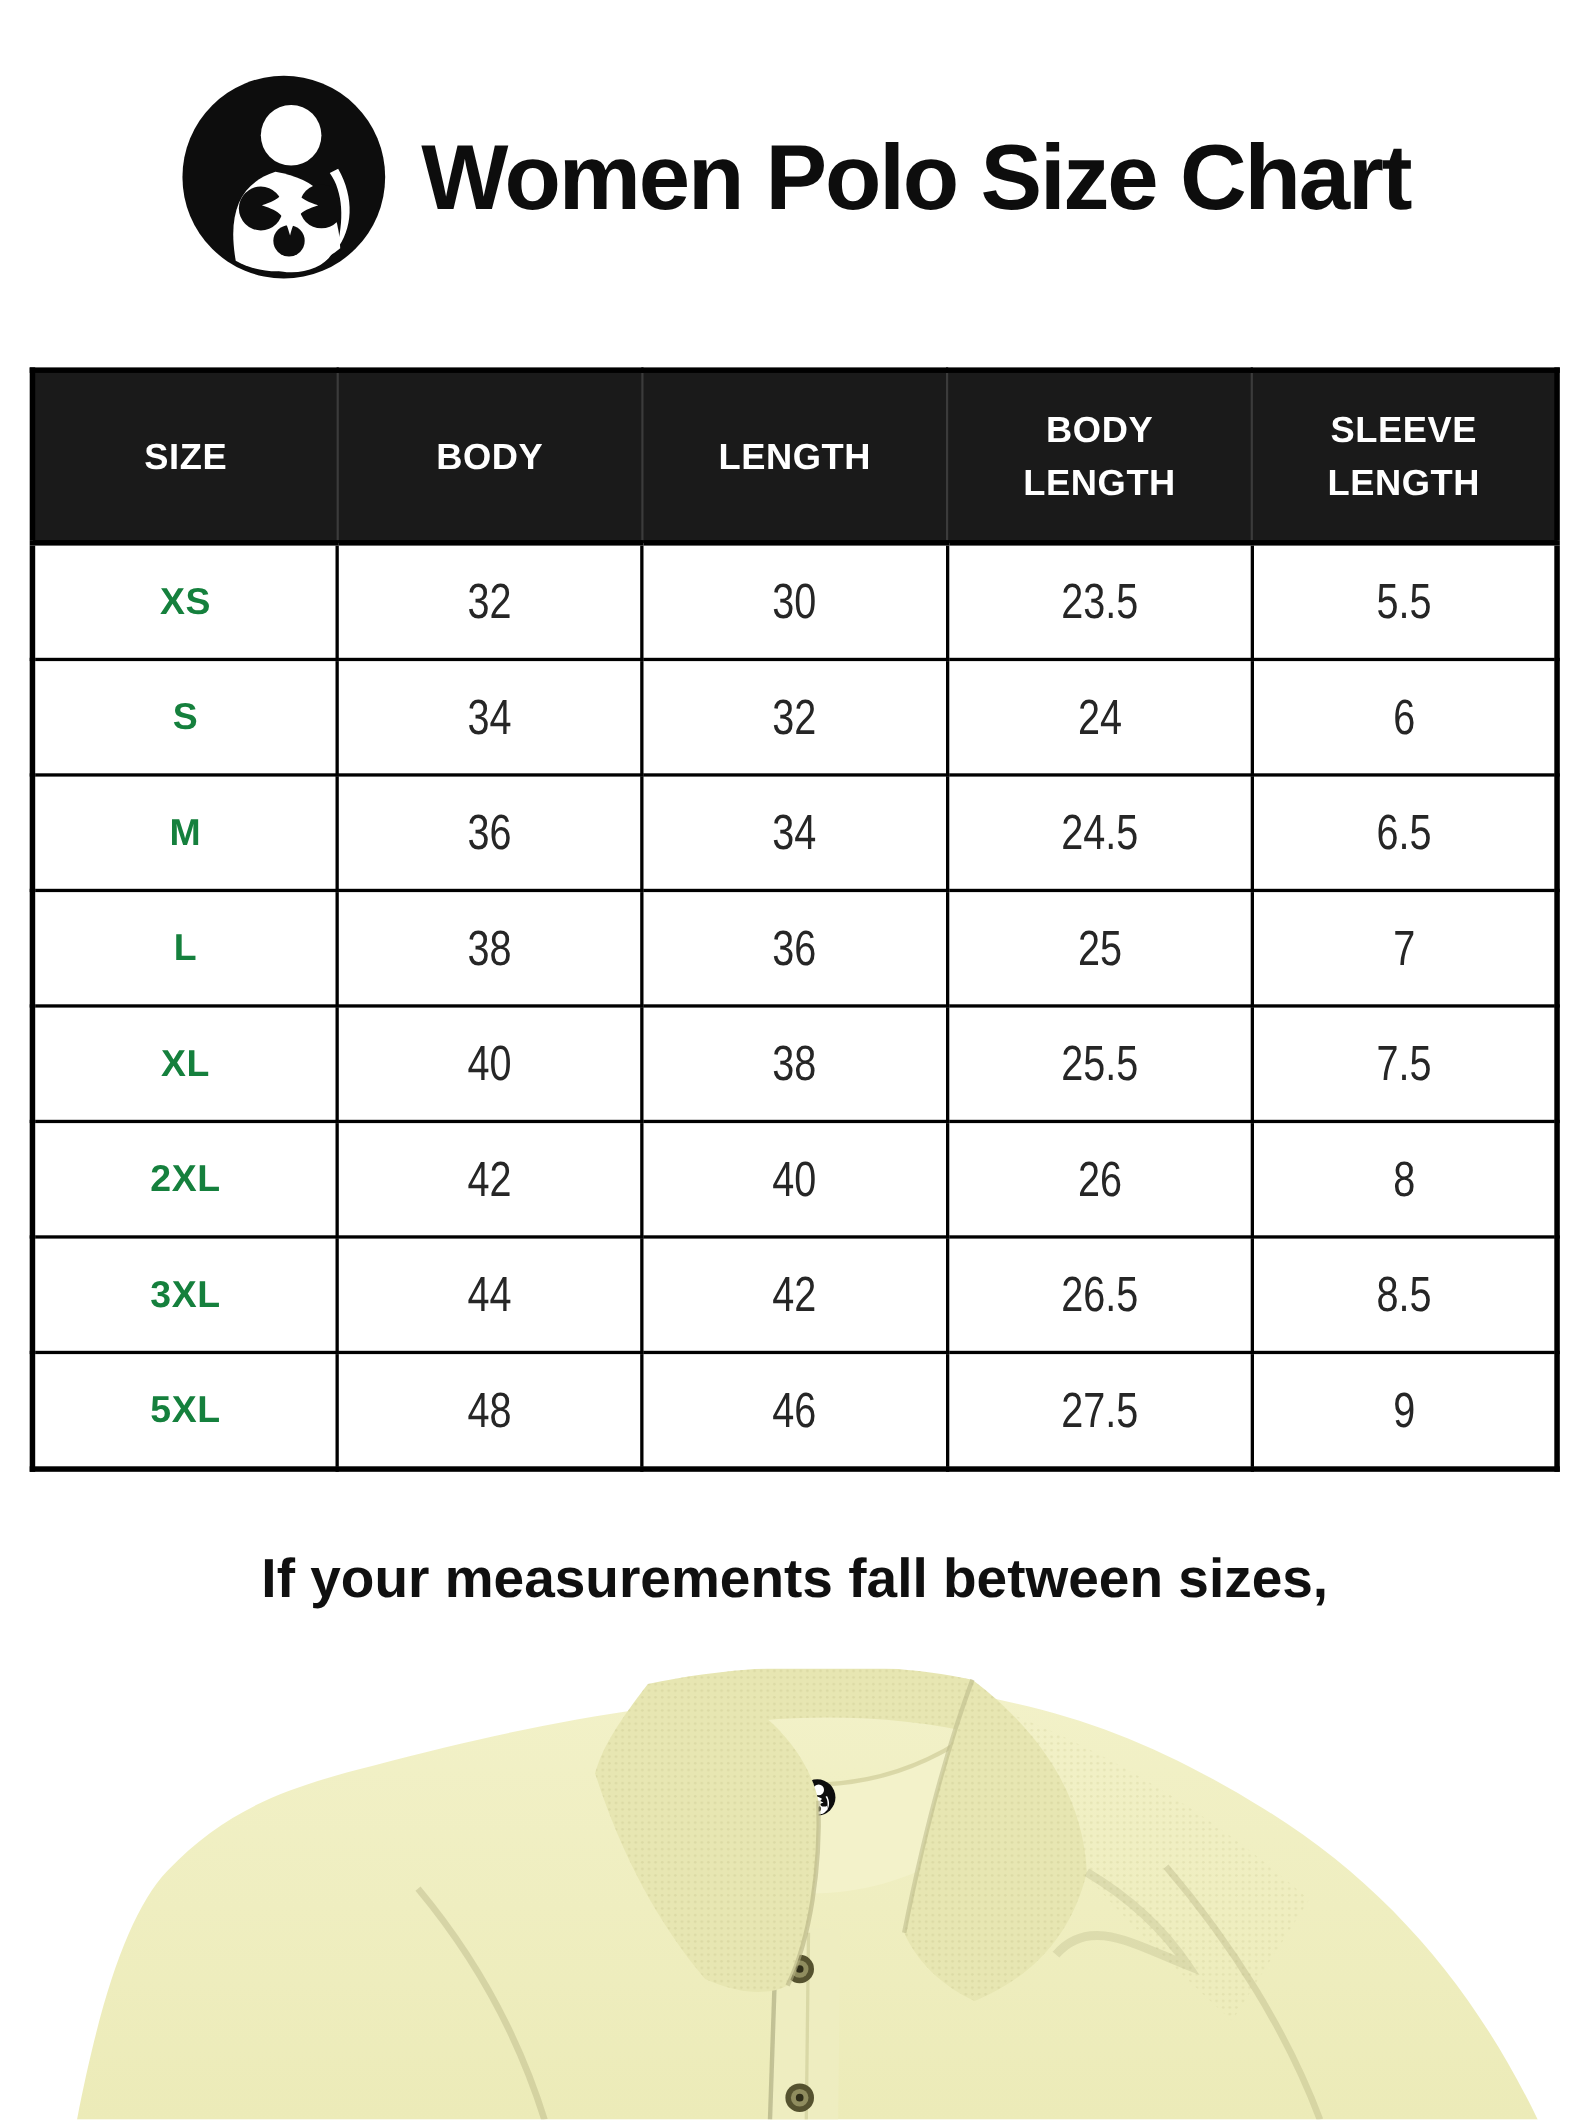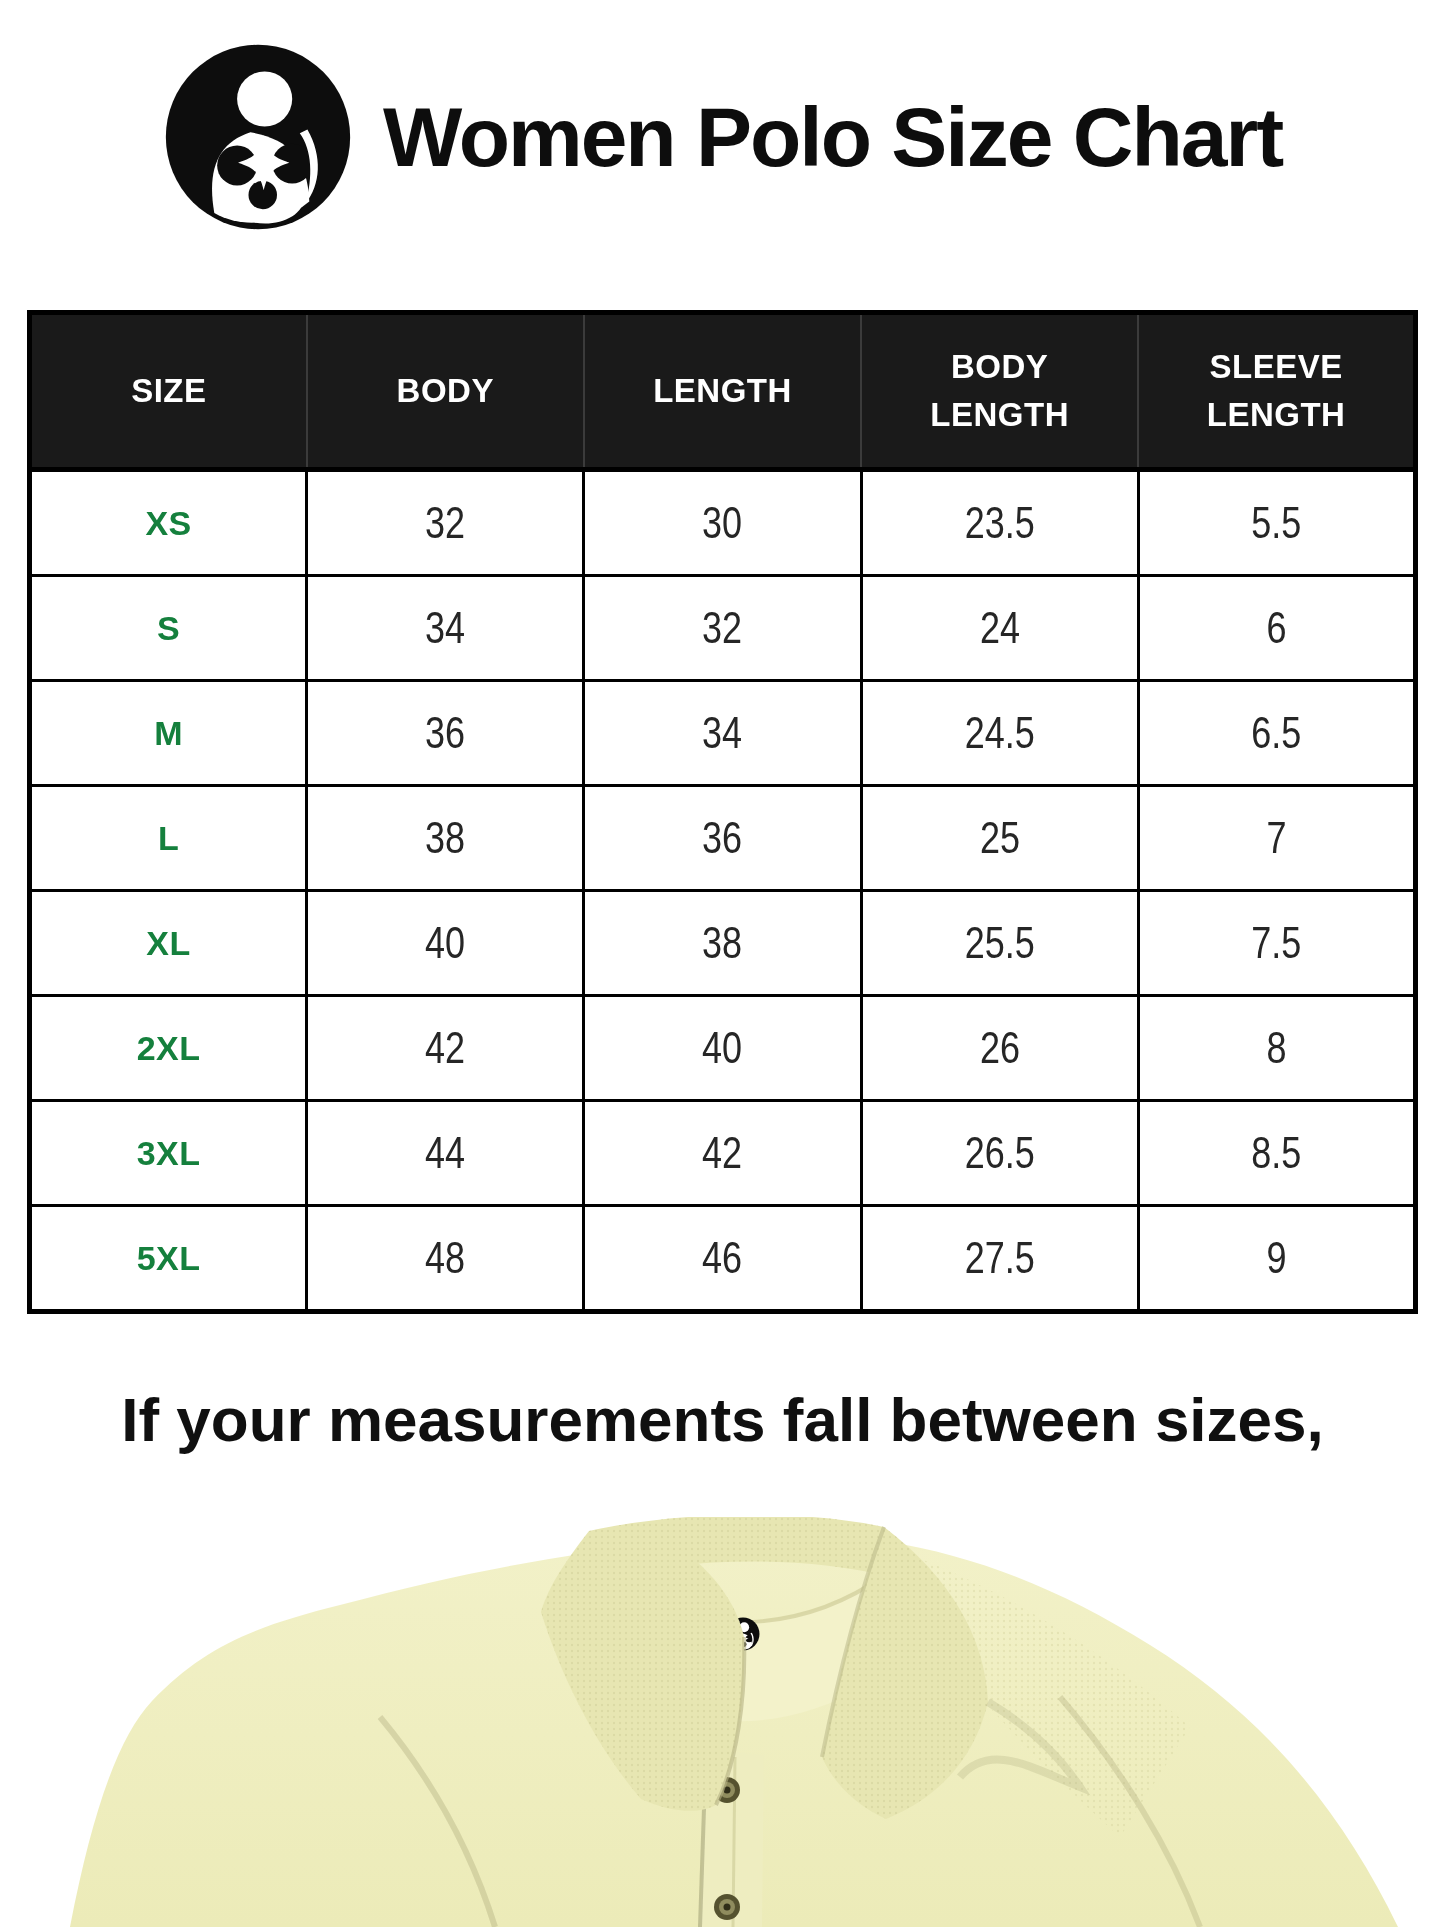--- a/index.html
+++ b/index.html
@@ -1,36 +1,36 @@
 <!DOCTYPE html>
 <html><head>
 <meta charset="utf-8">
 <style>
   html,body{margin:0;padding:0;background:#fff;}
   .page{position:relative;width:1445px;height:1927px;background:#ffffff;overflow:hidden;
         font-family:"Liberation Sans",sans-serif;}
 
   
-  .masthead{display:flex;align-items:center;justify-content:center;gap:30px;padding-top:42px;height:190px;}
+  .masthead{display:flex;align-items:center;justify-content:center;gap:30px;padding-top:66px;height:190px;}
   .brand-logo{width:190px;height:190px;flex:0 0 auto;}
   .page-title{font-size:84px;font-weight:bold;color:#0d0d0d;letter-spacing:-2px;white-space:nowrap;}
 
   
   table.size-table{width:1391px;margin:78px auto 0;border-collapse:collapse;table-layout:fixed;
                    border:5px solid #000;}
   .size-table th{background:#1a1a1a;color:#ffffff;height:150px;font-size:33px;font-weight:bold;
                  letter-spacing:.5px;border-left:2px solid #3b3b3b;border-right:2px solid #3b3b3b;
                  border-bottom:5px solid #000;vertical-align:middle;text-align:center;}
   .size-table th .th-inner{display:inline-block;max-width:190px;line-height:1.45;}
   .size-table td{height:100px;border:3px solid #000;text-align:center;vertical-align:middle;background:#fff;}
   .size-label{font-size:34px;font-weight:bold;color:#15803d;letter-spacing:.5px;}
   .val{display:inline-block;font-size:45px;font-weight:400;color:#262626;transform:scaleX(.8);}
 
   
-  .fit-note{margin-top:64px;text-align:center;font-size:62px;font-weight:bold;color:#101010;line-height:1.35;}
+  .fit-note{margin-top:64px;text-align:center;font-size:50px;font-weight:bold;color:#101010;line-height:1.35;}
 
   
   .product-photo{position:absolute;left:0;bottom:0;width:1445px;height:410px;}
   .defs-holder{position:absolute;width:0;height:0;overflow:hidden;}
 </style>
 </head>
 <body>
 
 <svg class="defs-holder" aria-hidden="true">
   <defs>

